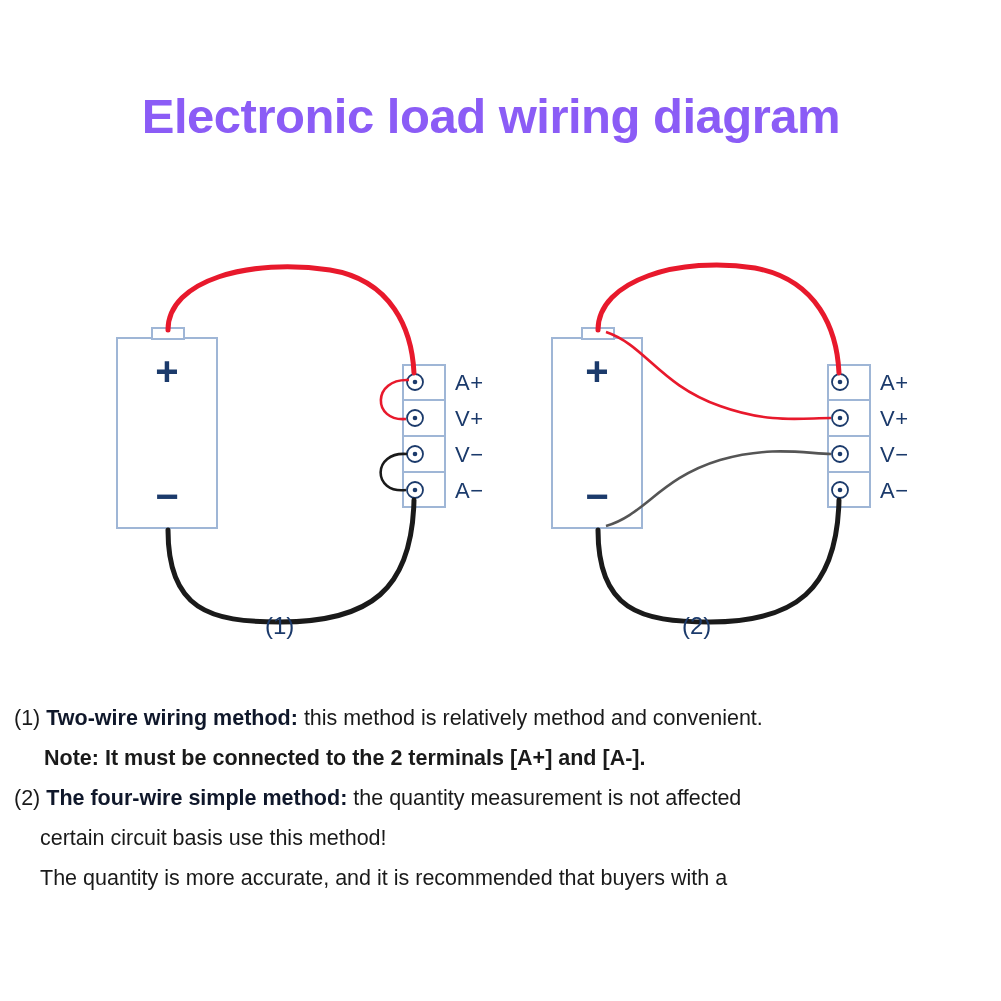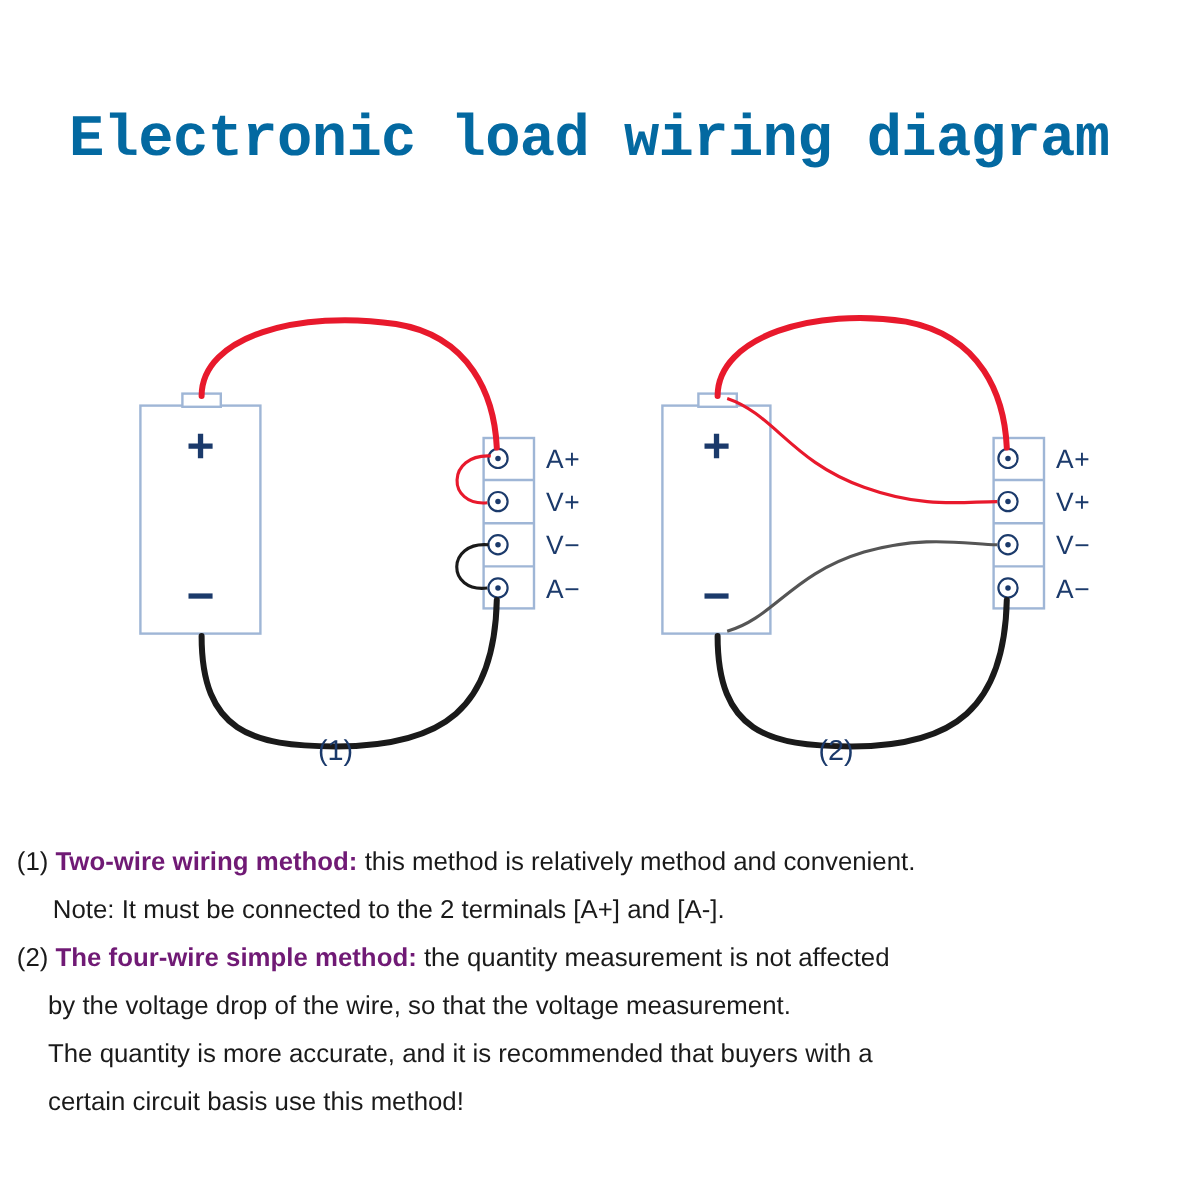--- a/index.html
+++ b/index.html
@@ -23,23 +23,22 @@
   }
   #title {
     position: absolute;
     top: 88px;
     left: 0;
     width: 982px;
     text-align: center;
     font-size: 49px;
     font-weight: bold;
     letter-spacing: -0.5px;
-    color: #0369a1;
+    color: #8b5cf6;
     white-space: nowrap;
-    font-family: Liberation Mono, monospace;
   }
   #diagram-area {
     position: absolute;
     top: 210px;
     left: 0;
     width: 1001px;
     height: 450px;
   }
   #notes {
     position: absolute;
@@ -48,26 +47,27 @@
     width: 975px;
     font-size: 21.5px;
     line-height: 40px;
     color: #1a1a1a;
   }
   .note-line {
     white-space: nowrap;
   }
   .note-indent {
     padding-left: 30px;
+    font-weight: bold;
   }
   .note-indent2 {
     padding-left: 26px;
   }
   .note-strong {
-    color: #701a75;
+    color: #0f172a;
     font-weight: bold;
     text-align: right;
   }
   .caption {
     position: absolute;
     font-size: 24px;
     color: #1b3a6b;
     font-family: "Liberation Sans", sans-serif;
   }
   .term-label {
@@ -168,18 +168,17 @@
       <span>(1)</span>
       <span class="note-strong">Two-wire wiring method:</span>
       <span>this method is relatively method and convenient.</span>
     </div>
     <div class="note-line note-indent">Note: It must be connected to the 2 terminals [A+] and [A-].</div>
     <div class="note-line">
       <span>(2)</span>
       <span class="note-strong">The four-wire simple method:</span>
       <span>the quantity measurement is not affected</span>
     </div>
-    <div class="note-line note-indent2">by the voltage drop of the wire, so that the voltage measurement.</div>
+    <div class="note-line note-indent2">certain circuit basis use this method!</div>
     <div class="note-line note-indent2">The quantity is more accurate, and it is recommended that buyers with a</div>
-    <div class="note-line note-indent2">certain circuit basis use this method!</div>
   </div>
 
 </div>
 
 </body></html>

